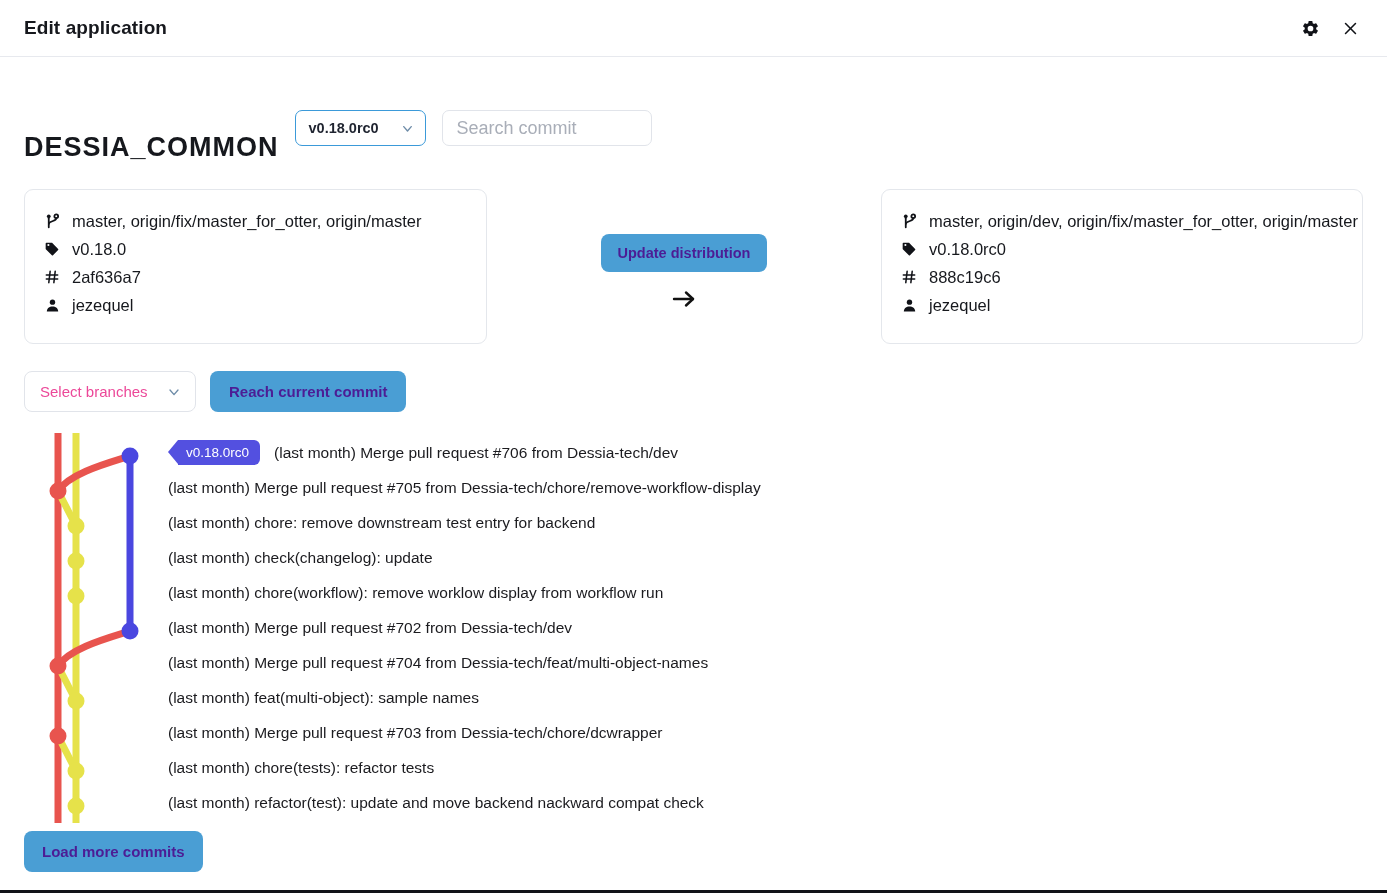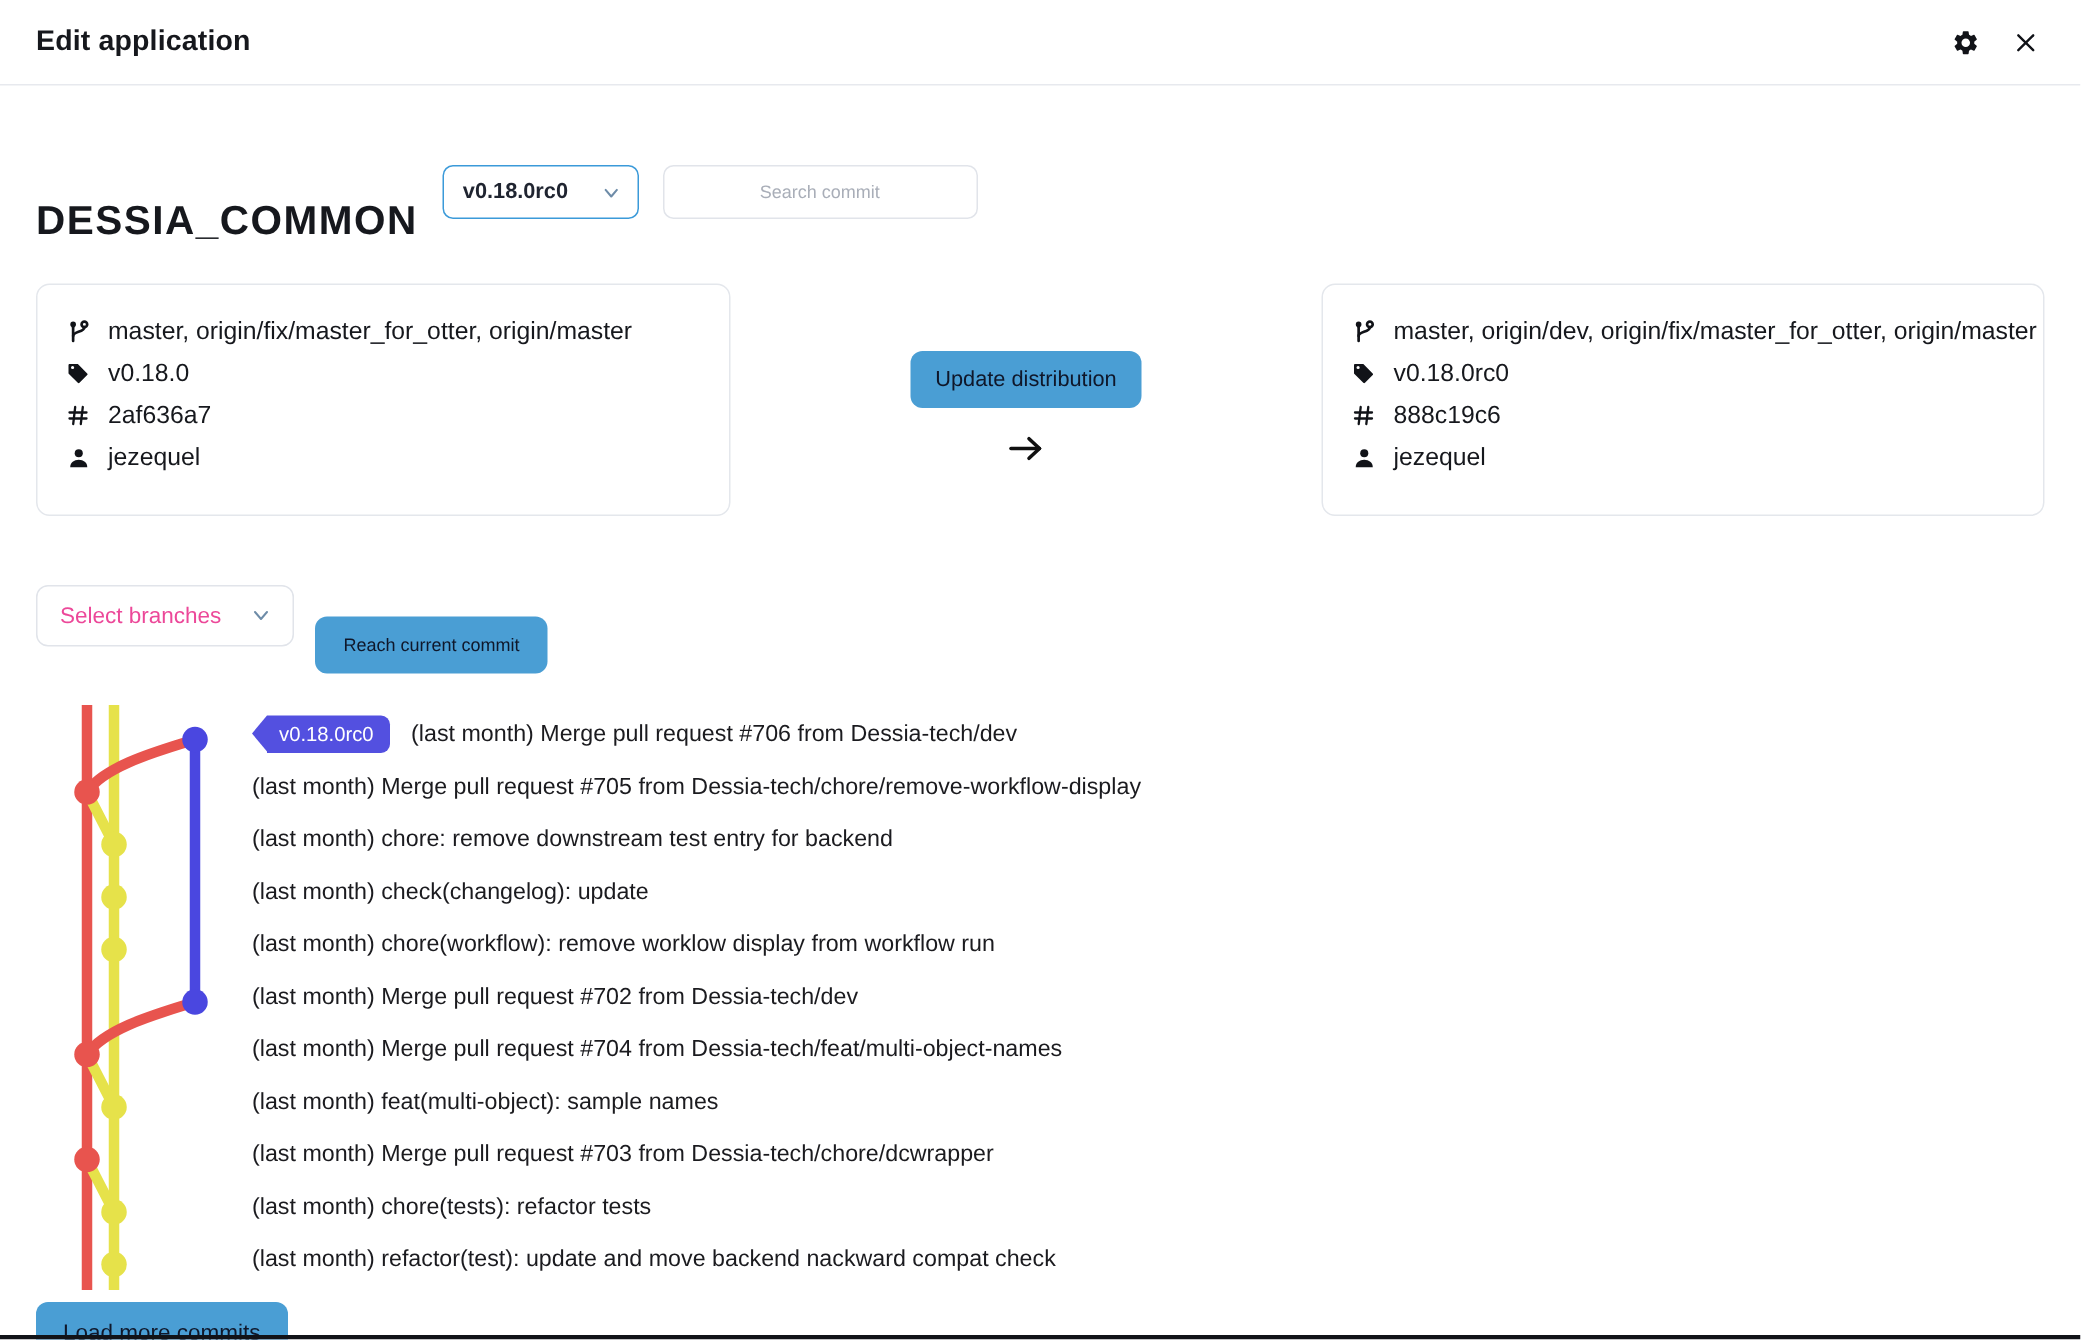--- a/index.html
+++ b/index.html
@@ -65,25 +65,24 @@
     cursor: pointer;
     gap: 10px;
   }
   .chev { color:#6e8ca8; display:flex; }
   .search-input {
     height: 36px; width: 210px;
     border: 1px solid #e1e4ea;
     border-radius: 7px;
     background:#fff;
     padding: 0 14px;
-    font-size: 12px;
+    font-size: 18px;
     font-family: "Liberation Sans", sans-serif;
     color: #1f2430;
     outline: none;
-    text-align: center;
   }
   .search-input::placeholder { color:#a9aeb8; }
 
   
   .cards-row {
     margin-top: 26px;
     display: flex;
     align-items: flex-start;
   }
   .commit-card {
@@ -111,25 +110,25 @@
   }
   .card-mid {
     flex: 1 1 auto;
     display: flex;
     flex-direction: column;
     align-items: center;
     padding-top: 45px;
   }
   .btn-primary {
     background: #4a9ed4;
-    color: #0f172a;
+    color: #4c1d95;
     border: none;
     border-radius: 8px;
     font-size: 14.5px;
-    font-weight: normal;
+    font-weight: bold;
     font-family: "Liberation Sans", sans-serif;
     padding: 11px 17px;
     cursor: pointer;
     white-space: nowrap;
   }
   .arrow-down { margin-top: 17px; color:#111; display:flex; }
 
   
   .controls-row {
     margin-top: 27px;
@@ -137,21 +136,21 @@
   }
   .branch-select {
     height: 41px; width: 172px;
     border: 1px solid #e1e4ea;
     border-radius: 8px; background:#fff;
     display:flex; align-items:center; justify-content:space-between;
     padding: 0 13px 0 15px;
     font-size: 15px; color:#ec4899;
     cursor:pointer;
   }
-  .btn-reach { padding: 12px 19px; font-size: 12px; margin-top: 40px; }
+  .btn-reach { padding: 12px 19px; font-size: 15px; }
 
   
   .graph-area {
     margin-top: 21px;
     position: relative;
     display: flex;
   }
   .graph-svg { flex: 0 0 168px; margin-left: -24px; }
   .commit-list { flex: 1 1 auto; padding-top: 2px; }
   .commit-row {

